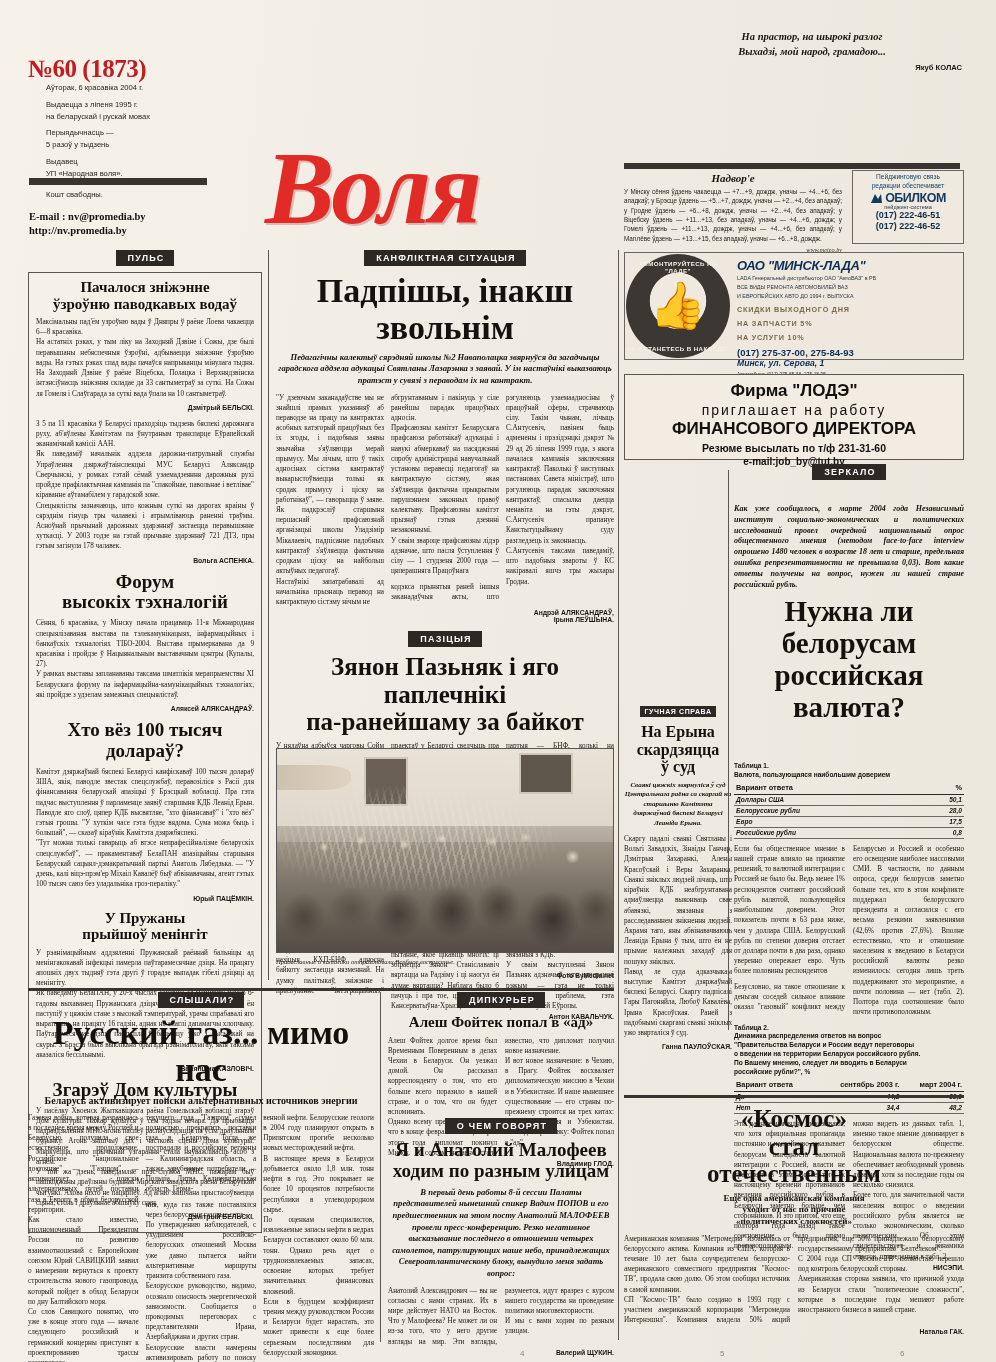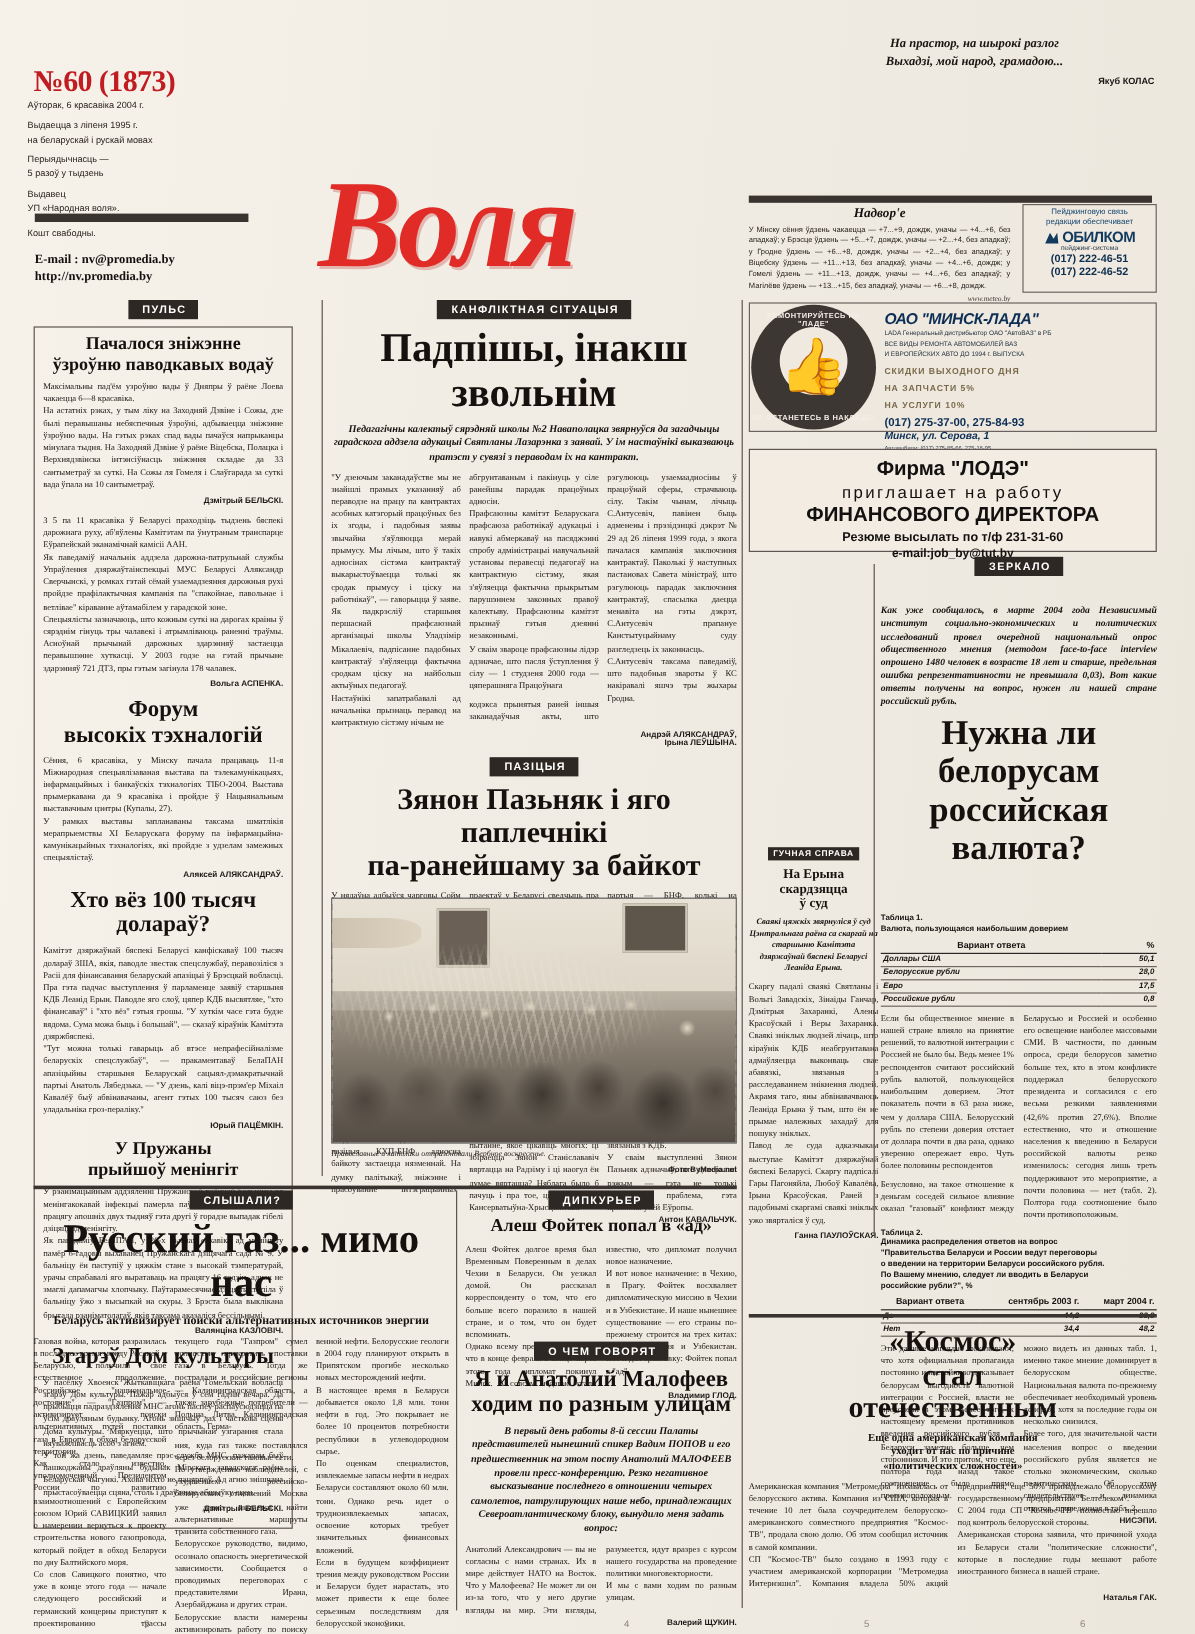--- a/index.html
+++ b/index.html
@@ -17,21 +17,21 @@
     background: linear-gradient(95deg,#f6f2ea 0%,#f1ece3 45%,#ece7dd 100%);
   }
   
   .masthead { position:absolute; left:0; top:0; width:996px; height:244px; }
   .issue-no {
     position:absolute; left:28px; top:55px;
     font-family:"Liberation Serif", serif; font-weight:bold; font-size:25px;
     color:#c01c22; letter-spacing:-0.5px;text-align:center;
   }
   .imprint {
-    position:absolute; left:23px; top:82px; width:180px;
+    position:absolute; left:46px; top:82px; width:180px;
     font-family:"Liberation Sans", sans-serif; font-size:7.6px; line-height:1.55;
     color:#2a2320;
   }
   .imprint p { margin:0 0 5px 0; }
   .imprint-rule {
     position:absolute; left:29px; top:178px; width:178px; height:7px;
     background:#3a3430;
   }
   .contact {
     position:absolute; left:29px; top:210px;
@@ -90,21 +90,21 @@
   .ad-pager .l1 { font-family:"Liberation Sans", sans-serif; font-size:6.6px; color:#15466f; line-height:1.3; text-align:center;}
   .ad-pager .brand {
     display:flex; align-items:center; gap:2px; margin-top:1px;
     font-family:"Liberation Sans", sans-serif; font-weight:bold; font-size:12.5px;
     color:#123a5e; letter-spacing:-0.5px;
   }
   .ad-pager .sys { font-family:"Liberation Sans", sans-serif; font-size:5.6px; color:#2a3b4a; margin-top:-1px;}
   .ad-pager .ph { font-family:"Liberation Sans", sans-serif; font-weight:bold; font-size:9px; color:#0d2e4e; line-height:1.25;}
   
   .col { position:absolute; }
-  .col-left  { left:28px;  top:250px; width:216px; }
+  .col-left  { left:28px;  top:250px; width:234px; }
   .col-mid   { left:276px; top:250px; width:338px; }
 
   .rubric {
     display:block; margin:0 auto 6px auto; background:#2e2824; color:#fff;
     font-family:"Liberation Sans", sans-serif; font-weight:bold; font-size:9px;
     letter-spacing:1.2px; text-align:center; padding:3px 10px 3px 12px; width:max-content;
   }
   .rubric-wrap { text-align:center; position:relative; }
   .rubric-wrap::before, .rubric-wrap::after {
     content:""; position:absolute; top:50%; width:0; height:0;
@@ -178,21 +178,21 @@
   .ad-lode .r1 { font-family:"Liberation Sans", sans-serif; font-weight:bold; font-size:17px; color:#131010;}
   .ad-lode .r2 { font-family:"Liberation Sans", sans-serif; font-size:14px; letter-spacing:2px; color:#131010; margin-top:1px;}
   .ad-lode .r3 { font-family:"Liberation Sans", sans-serif; font-weight:bold; font-size:17px; color:#131010; margin-top:1px;}
   .ad-lode .r4 { font-family:"Liberation Sans", sans-serif; font-weight:bold; font-size:10.5px; color:#131010; margin-top:3px;}
   .ad-lode .r5 { font-family:"Liberation Sans", sans-serif; font-weight:bold; font-size:10px; color:#131010; margin-top:2px;}
 
   
   .tbl-cap { font-family:"Liberation Sans", sans-serif; font-weight:bold; font-size:6.6px; line-height:1.35; margin:6px 0 2px 0;}
   table.poll { width:100%; border-collapse:collapse; font-family:"Liberation Sans", sans-serif; font-size:6.6px;}
   table.poll th {
-    text-align:center; font-weight:bold; font-size:7.4px; border-bottom:1.6px solid #2e2824; padding:1.5px 2px;
+    text-align:left; font-weight:bold; font-size:7.4px; border-bottom:1.6px solid #2e2824; padding:1.5px 2px;
   }
   table.poll th.num, table.poll td.num { text-align:right; }
   table.poll td {
     font-style:italic; font-weight:bold; padding:1.5px 2px; border-bottom:1px solid #6e6660;
   }
   
   .photo {
     position:absolute; left:276px; top:748px; width:338px; height:205px;
     border:1px solid #555; overflow:hidden;
     background:linear-gradient(180deg,#e8e2d6 0%,#cfc6b7 25%,#b5aa99 60%,#9d9182 100%);
@@ -437,21 +437,21 @@
     <div class="r2">приглашает на работу</div>
     <div class="r3">ФИНАНСОВОГО ДИРЕКТОРА</div>
     <div class="r4">Резюме высылать по т/ф 231-31-60</div>
     <div class="r5">e-mail:job_by@tut.by</div>
   </div>
 
   <div class="sec" style="left:624px; top:706px; width:108px;">
     <div class="rubric-wrap">
       <span class="rubric" style="font-size:7px; padding:2px 4px; letter-spacing:.6px;">ГУЧНАЯ СПРАВА</span>
     </div>
-    <h2 class="head h-sm" style="white-space:pre-line; font-size:11px;">На Ерына
+    <h2 class="head h-sm" style="white-space:pre-line; font-size:16px;">На Ерына
 скардзяцца
 ў суд</h2>
     <div class="deck" style="font-size:7px;">Сваякі цяжкіх звярнуліся ў суд Цэнтральнага раёна са скаргай на старшыню Камітэта дзяржаўнай бяспекі Беларусі Леаніда Ерына.</div>
     <div class="body" style="white-space:pre-line">Скаргу падалі сваякі Святланы і Вольгі Завадскіх, Зінаіды Ганчар, Дзмітрыя Захаранкі, Алены Красоўскай і Веры Захаранка. Сваякі зніклых людзей лічаць, што кіраўнік КДБ неабгрунтавана адмаўляецца выконваць свае абавязкі, звязаныя з расследаваннем знікнення людзей. Акрамя таго, яны абвінавачваюць Леаніда Ерына ў тым, што ён не прымае належных захадаў для пошуку зніклых.
 Павод ле суда адказчыкам выступае Камітэт дзяржаўнай бяспекі Беларусі. Скаргу падпісалі Гары Пагоняйла, Любоў Кавалёва, Ірына Красоўская. Раней з падобнымі скаргамі сваякі зніклых ужо звярталіся ў суд.</div>
     <div class="sign">Ганна ПАУЛОЎСКАЯ.</div>
   </div>
 
   <div class="sec" style="left:734px; top:470px; width:230px;">
     <div class="rubric-wrap" style="margin-top:-6px;">

